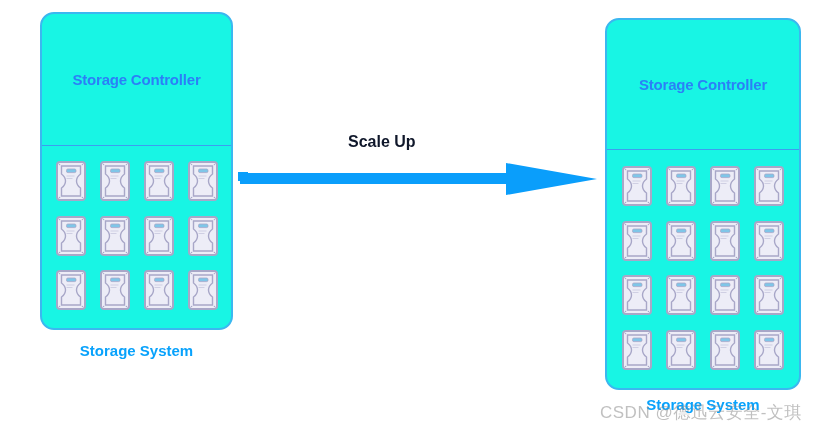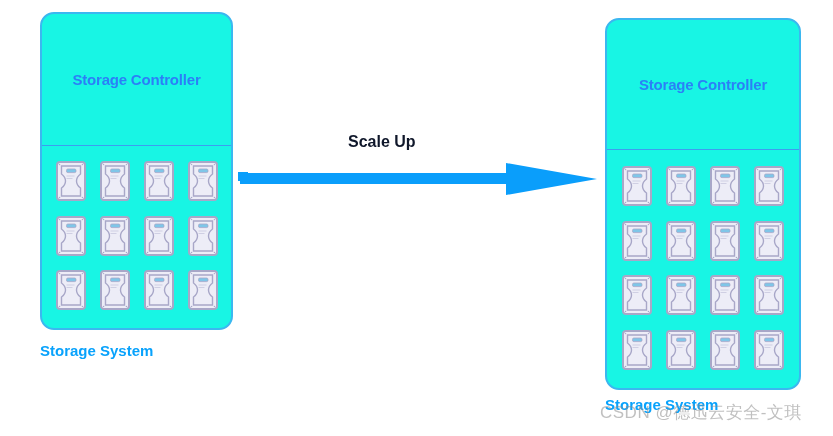--- a/index.html
+++ b/index.html
@@ -72,21 +72,21 @@
   }
   .disk svg { display: block; }
 
   
   .caption {
     position: absolute;
     color: #08A2FC;
     font-weight: bold;
     font-size: 15px;
     white-space: nowrap;
-    text-align: left;
+    text-align: center;
   }
 
   
   .arrow-wrap {
     position: absolute;
   }
   .arrow-label {
     position: absolute;
     color: #0f172a;
     font-weight: bold;

